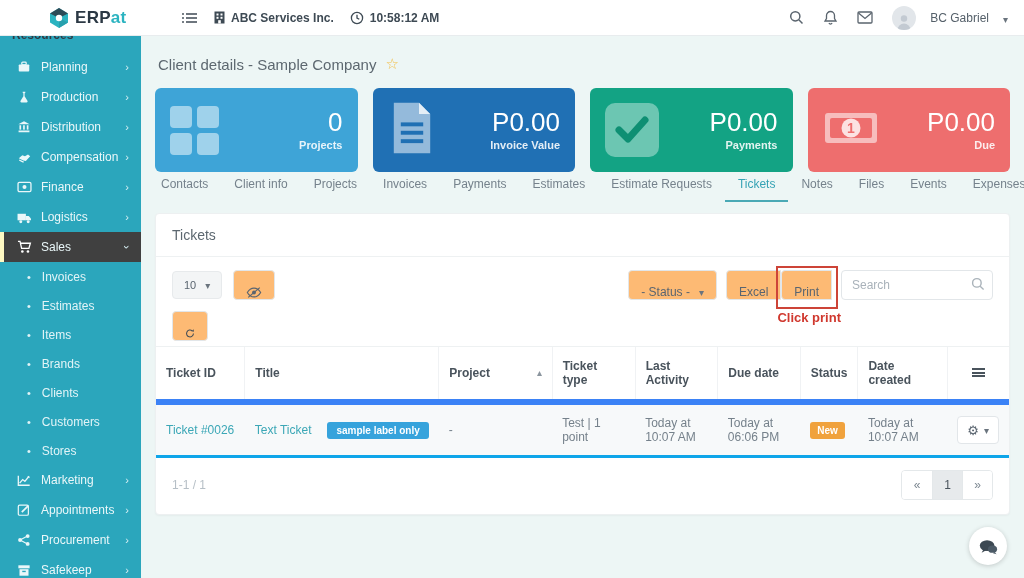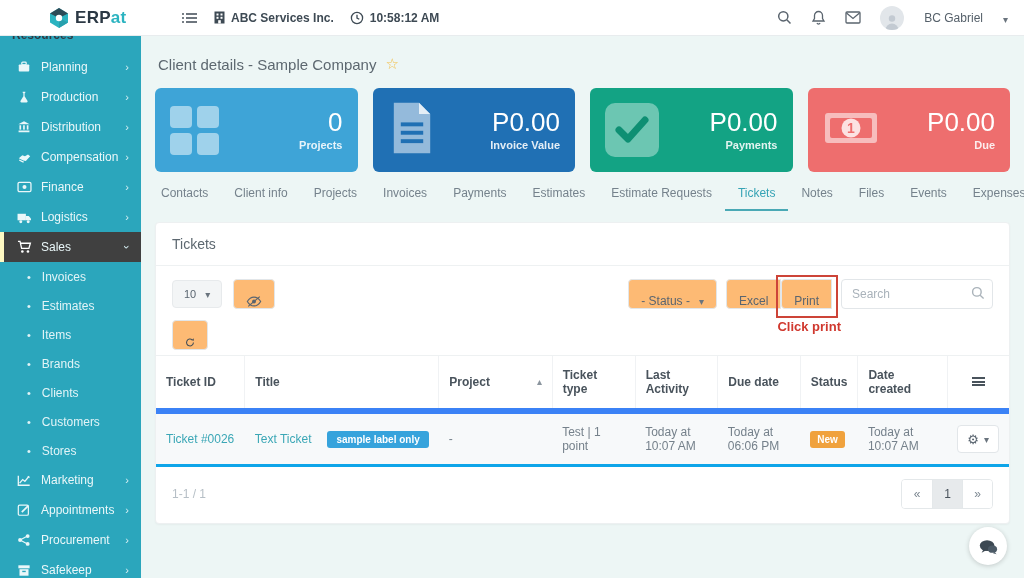--- a/index.html
+++ b/index.html
@@ -11,21 +11,21 @@
   .header { position:absolute; top:0; left:0; right:0; height:36px; background:#fff;
             border-bottom:1px solid #e8ecee; display:flex; align-items:center; z-index:30; }
   .logo-area { width:141px; flex:0 0 141px; display:flex; align-items:center; gap:5px; padding-left:20px;margin-left:28px; }
   .logo-text { font-size:17px; font-weight:bold; color:#2b3844; letter-spacing:.3px; }
   .logo-text .accent { color:#2bb3c0; }
   .header-left { display:flex; align-items:center; gap:16px; margin-left:12px; }
   .hdr-item { display:flex; align-items:center; gap:6px; font-size:12px; font-weight:bold; color:#3e4a54; }
   .header-right { margin-left:auto; display:flex; align-items:center; gap:19px; padding-right:16px; }
   .hicon { display:flex; align-items:center; }
   .avatar { width:24px; height:24px; border-radius:50%; background:#e2e6ea; display:flex; align-items:flex-end; justify-content:center; overflow:hidden; }
-  .user-chip { display:flex; align-items:center; gap:20px; }
+  .user-chip { display:flex; align-items:center; gap:14px; }
   .user-name { font-size:12px; color:#55606a; }
   .caret-down::after { content:"▾"; color:#6a747e; font-size:10px; }
 
   
   .sidebar { position:absolute; top:36px; left:0; width:141px; bottom:0; background:#2ba6bc; overflow:hidden; z-index:20; }
   .clipped-row { height:8px; overflow:hidden; }
   .clipped-row span { display:block; transform:translateY(-8px); padding-left:12px; font-size:12px; font-weight:bold; color:#2e3a44; }
   .side-list { padding-top:8px; }
   .side-item { display:flex; align-items:center; height:30px; padding:0 12px 0 16px; font-size:12px; color:#eaf7f9; cursor:pointer; }
   .side-item .ic { width:16px; display:flex; justify-content:center; }
@@ -44,21 +44,21 @@
 
   .cards { display:grid; grid-template-columns:repeat(4, 1fr); gap:15px; }
   .card { height:84px; border-radius:6px; display:flex; align-items:center; padding:0 15px; color:#fff; }
   .card-right { margin-left:auto; text-align:right; }
   .card-value { font-size:26px; line-height:1.05; }
   .card-label { font-size:11px; font-weight:bold; opacity:.88; margin-top:3px; }
   .grid-icon { display:grid; grid-template-columns:22px 22px; grid-gap:5px; }
   .grid-icon span { width:22px; height:22px; border-radius:4px; background:rgba(255,255,255,.5); }
   .tile { width:54px; height:54px; border-radius:10px; background:rgba(255,255,255,.38); display:flex; align-items:center; justify-content:center; }
 
-  .tabs { display:flex; margin-top:14px; font-size:12px; color:#75828c; }
+  .tabs { display:flex; margin-top:5px; font-size:12px; color:#75828c; }
   .tab { padding:0 13px 9px 13px; cursor:pointer; white-space:nowrap; }
   .tab:first-child { padding-left:6px; }
   .tab.active { color:#36a3b5; border-bottom:2px solid #4aa9b5; }
 
   
   .panel { background:#fff; border:1px solid #edf0f1; border-radius:4px; margin-top:11px;
            box-shadow:0 1px 2px rgba(0,0,0,.04); }
   .panel-head { padding:13px 16px; font-size:14px; color:#5d6870; border-bottom:1px solid #eef1f2; }
   .controls { display:flex; padding:13px 16px 0 16px; position:relative; }
   .left-controls .row1 { display:flex; align-items:center; }

